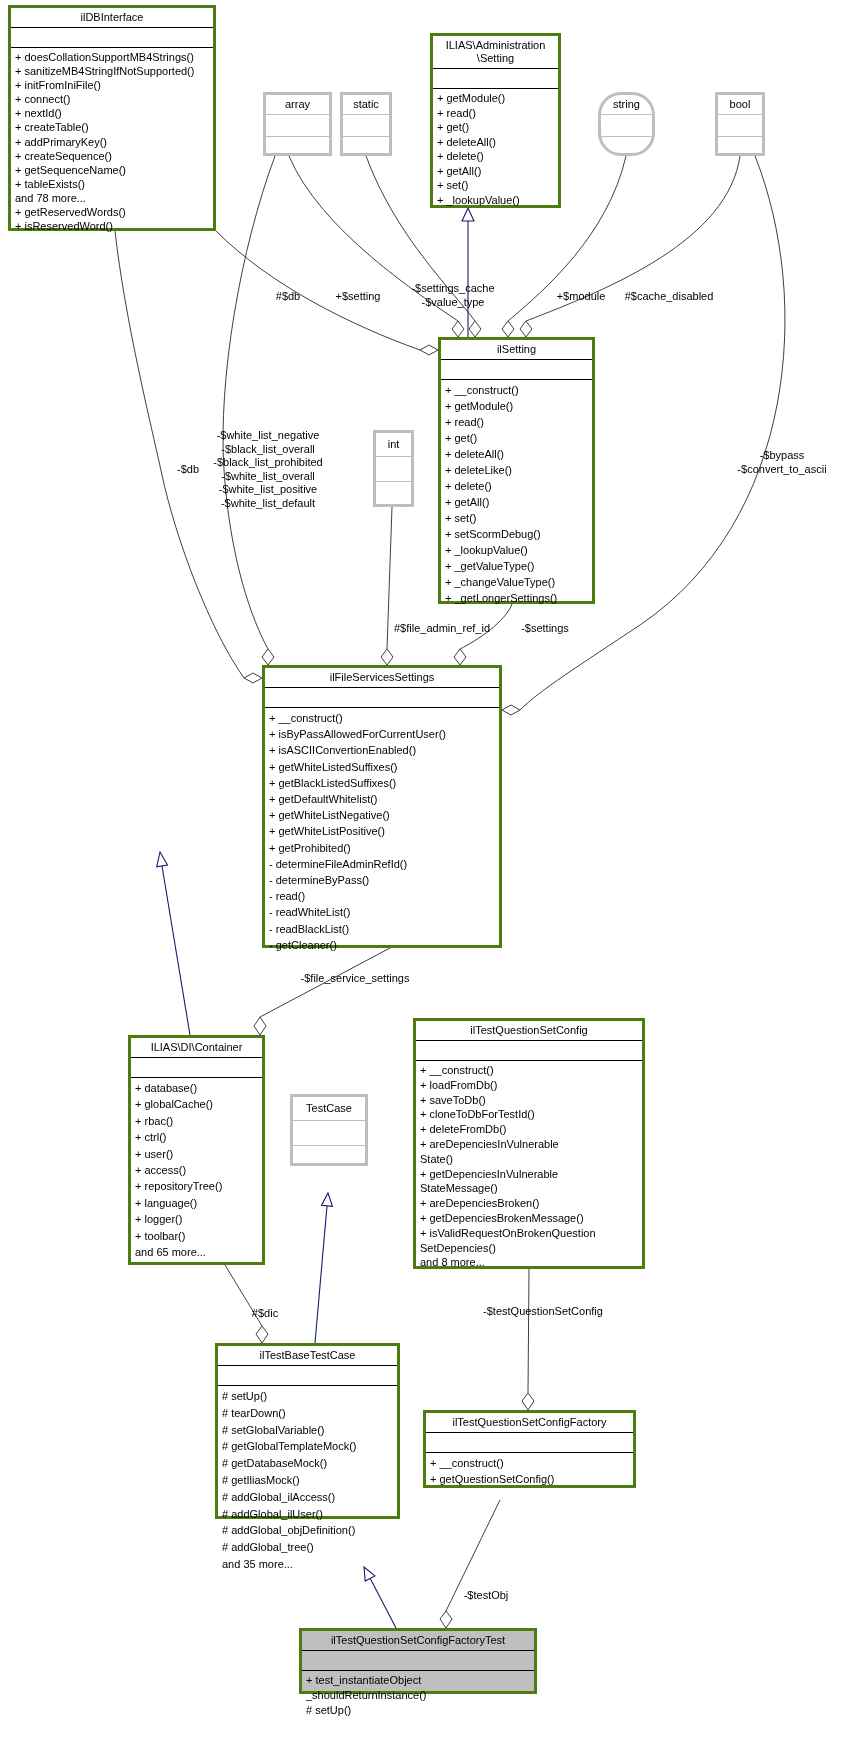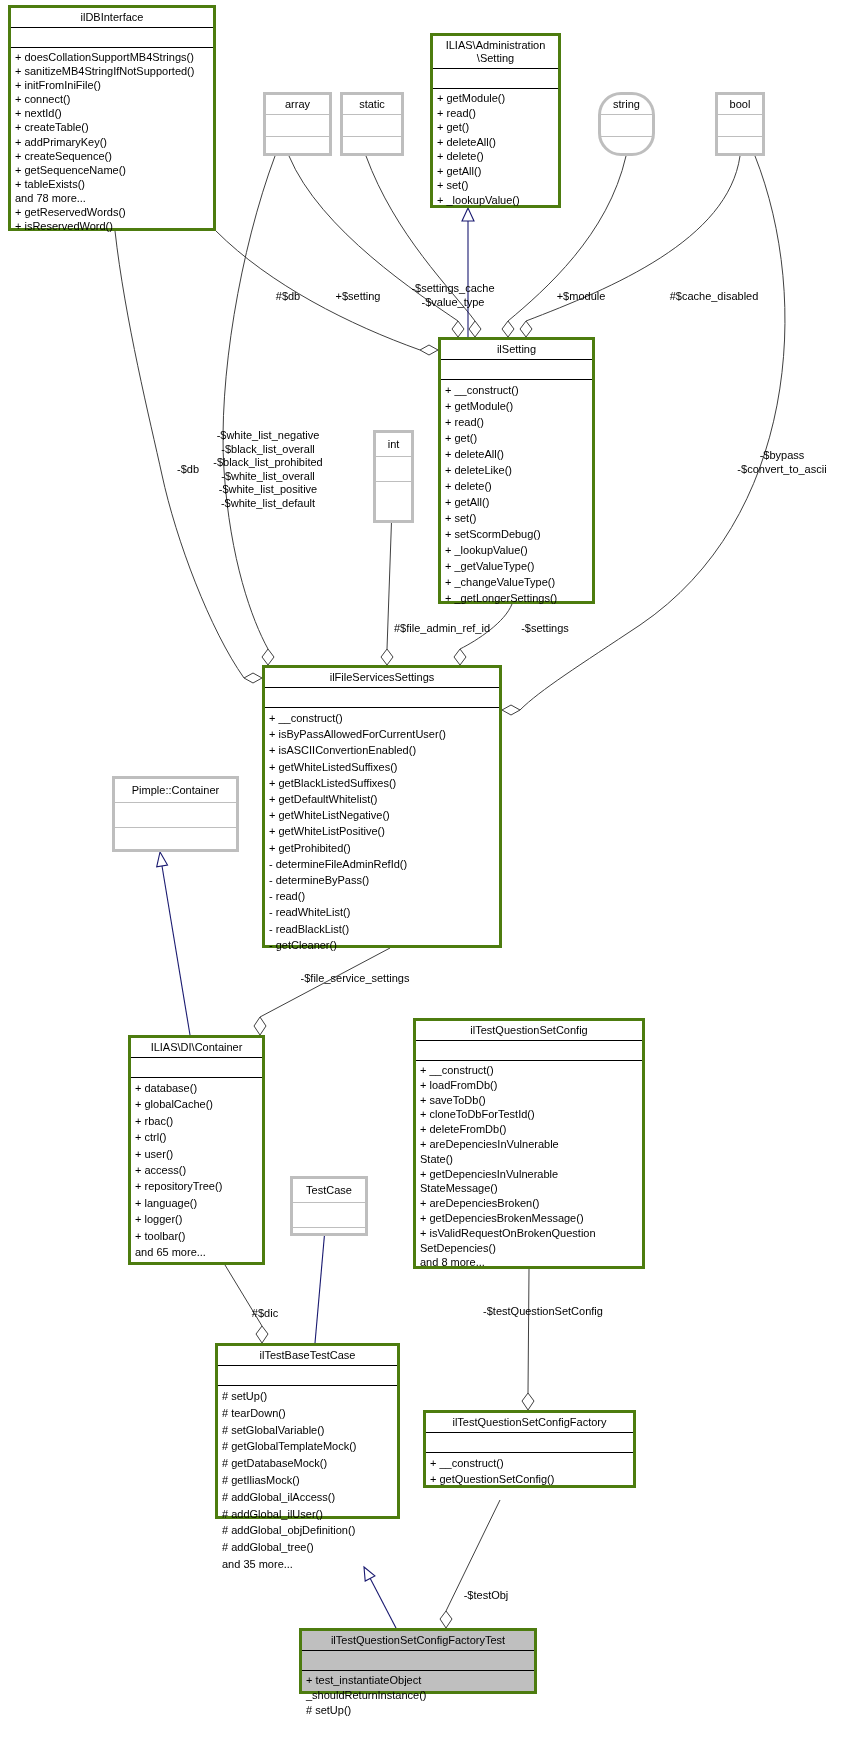--- a/index.html
+++ b/index.html
@@ -117,36 +117,36 @@
         <div class="method-line">+ set()</div>
         <div class="method-line">+ _lookupValue()</div>
       </div>
   </div>
 
   <div class="uml-box external" style="left:263px;top:92px;width:69px;height:64px;">
     <div class="uml-title">array</div>
     <div class="uml-row" style="border-bottom:1px solid #bebebe;"></div>
     <div class="uml-row"></div>
   </div>
-  <div class="uml-box external" style="left:340px;top:92px;width:64px;height:64px;">
+  <div class="uml-box external" style="left:340px;top:92px;width:52px;height:64px;">
     <div class="uml-title">static</div>
     <div class="uml-row" style="border-bottom:1px solid #bebebe;"></div>
     <div class="uml-row"></div>
   </div>
   <div class="uml-box external" style="left:598px;top:92px;width:57px;height:64px;border-radius:23px;">
     <div class="uml-title">string</div>
     <div class="uml-row" style="border-bottom:1px solid #bebebe;"></div>
     <div class="uml-row"></div>
   </div>
   <div class="uml-box external" style="left:715px;top:92px;width:50px;height:64px;">
     <div class="uml-title">bool</div>
     <div class="uml-row" style="border-bottom:1px solid #bebebe;"></div>
     <div class="uml-row"></div>
   </div>
-  <div class="uml-box external" style="left:373px;top:430px;width:41px;height:93px;">
+  <div class="uml-box external" style="left:373px;top:430px;width:41px;height:77px;">
     <div class="uml-title" style="padding:5px 2px;">int</div>
     <div class="uml-row" style="height:24px;border-bottom:1px solid #bebebe;"></div>
     <div class="uml-row" style="height:24px;"></div>
   </div>
 
   <div class="uml-box" style="left:438px;top:337px;width:157px;height:267px;">
     <div class="uml-title">ilSetting</div>
     <div class="uml-attrs"></div>
     <div class="uml-methods" style="line-height:16px;">
         <div class="method-line">+ __construct()</div>
@@ -181,45 +181,40 @@
         <div class="method-line">+ getProhibited()</div>
         <div class="method-line">- determineFileAdminRefId()</div>
         <div class="method-line">- determineByPass()</div>
         <div class="method-line">- read()</div>
         <div class="method-line">- readWhiteList()</div>
         <div class="method-line">- readBlackList()</div>
         <div class="method-line">- getCleaner()</div>
       </div>
   </div>
 
-  <div class="uml-box external" style="left:112px;top:776px;width:127px;height:76px;">
-    <div class="uml-title" style="padding:5px 3px;">Pimple::Container</div>
-    <div class="uml-row" style="height:24px;border-bottom:1px solid #bebebe;"></div>
-    <div class="uml-row" style="height:24px;"></div>
-  </div>
 
   <div class="uml-box" style="left:128px;top:1035px;width:137px;height:230px;">
     <div class="uml-title">ILIAS\DI\Container</div>
     <div class="uml-attrs"></div>
     <div class="uml-methods" style="line-height:16.4px;">
         <div class="method-line">+ database()</div>
         <div class="method-line">+ globalCache()</div>
         <div class="method-line">+ rbac()</div>
         <div class="method-line">+ ctrl()</div>
         <div class="method-line">+ user()</div>
         <div class="method-line">+ access()</div>
         <div class="method-line">+ repositoryTree()</div>
         <div class="method-line">+ language()</div>
         <div class="method-line">+ logger()</div>
         <div class="method-line">+ toolbar()</div>
         <div class="method-line">and 65 more...</div>
       </div>
   </div>
 
-  <div class="uml-box external" style="left:290px;top:1176px;width:78px;height:60px;">
+  <div class="uml-box external" style="left:290px;top:1094px;width:78px;height:72px;">
     <div class="uml-title" style="padding:5px 3px;">TestCase</div>
     <div class="uml-row" style="height:24px;border-bottom:1px solid #bebebe;"></div>
     <div class="uml-row" style="height:24px;"></div>
   </div>
 
   <div class="uml-box" style="left:413px;top:1018px;width:232px;height:251px;">
     <div class="uml-title">ilTestQuestionSetConfig</div>
     <div class="uml-attrs"></div>
     <div class="uml-methods" style="line-height:14.8px;">
         <div class="method-line">+ __construct()</div>
@@ -276,21 +271,21 @@
       </div>
   </div>
 
   <div class="edge-label" style="left:288px;top:290px;">#$db</div>
   <div class="edge-label" style="left:358px;top:290px;">+$setting</div>
   <div class="edge-label" style="left:453px;top:282px;">
       <div class="edge-label-line">-$settings_cache</div>
       <div class="edge-label-line">-$value_type</div>
     </div>
   <div class="edge-label" style="left:581px;top:290px;">+$module</div>
-  <div class="edge-label" style="left:714px;top:290px;">#$cache_disabled</div>
+  <div class="edge-label" style="left:669px;top:290px;">#$cache_disabled</div>
   <div class="edge-label" style="left:188px;top:463px;">-$db</div>
   <div class="edge-label" style="left:268px;top:429px;">
       <div class="edge-label-line">-$white_list_negative</div>
       <div class="edge-label-line">-$black_list_overall</div>
       <div class="edge-label-line">-$black_list_prohibited</div>
       <div class="edge-label-line">-$white_list_overall</div>
       <div class="edge-label-line">-$white_list_positive</div>
       <div class="edge-label-line">-$white_list_default</div>
     </div>
   <div class="edge-label" style="left:782px;top:449px;">

